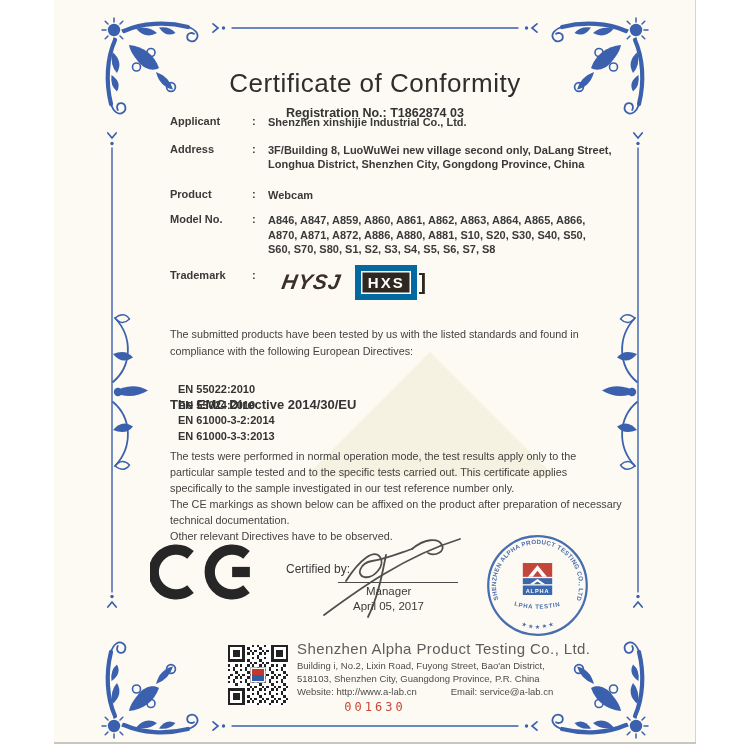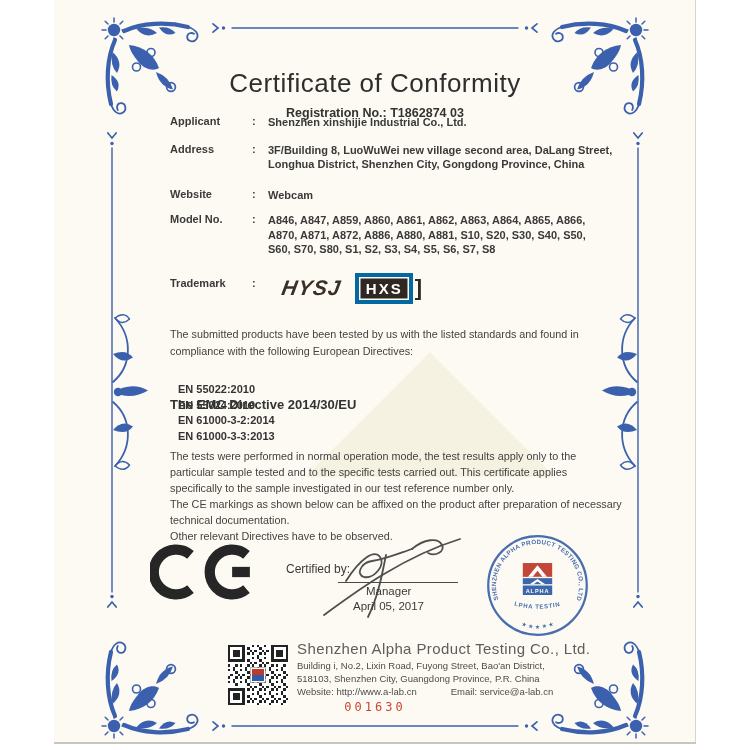--- a/index.html
+++ b/index.html
@@ -19,28 +19,28 @@
   .title{position:absolute;left:125px;top:68px;width:500px;text-align:center;
          font-size:26px;letter-spacing:.5px;color:#2e2e2e;}
   .reg{position:absolute;left:125px;top:106px;width:500px;text-align:center;
        font-size:12.5px;font-weight:bold;color:#333;}
   
   .fields{position:absolute;left:170px;top:115px;width:460px;font-size:11px;}
   .frow{display:flex;align-items:flex-start;}
   .flabel{width:82px;font-weight:bold;flex:none;}
   .fcolon{width:16px;font-weight:bold;flex:none;}
   .fval{font-weight:bold;width:360px;line-height:14.5px;}
-  .mb13{margin-bottom:13px}.mb16{margin-bottom:16px}.mb11{margin-bottom:11px}.mb8{margin-bottom:20px}
+  .mb13{margin-bottom:13px}.mb16{margin-bottom:16px}.mb11{margin-bottom:11px}.mb8{margin-bottom:12px}
   
   .tmrow{display:flex;align-items:center;gap:14px;margin-left:14px;margin-top:-4px;}
   .hysj{font-size:21px;font-weight:800;font-style:italic;letter-spacing:1px;color:#3a2f26;
         transform:skewX(-10deg);}
   .hxs-wrap{display:flex;align-items:center;}
   .hxs-box{background:#2f2721;color:#fff;font-weight:800;font-size:15px;letter-spacing:2px;
-           padding:3px 6px 3px 7px;border:4px solid #0369a1;box-shadow:inset 0 0 0 1.5px #fff;}
+           padding:3px 6px 3px 7px;border:6px solid #0369a1;box-shadow:inset 0 0 0 1.5px #fff;}
   .hxs-bracket{color:#2f2721;font-weight:800;font-size:22px;margin-left:2px;line-height:1;}
   
   .intro{position:absolute;left:170px;top:326px;width:452px;font-size:10.8px;line-height:16.5px;color:#424242;}
   .directive{position:absolute;left:170px;top:362px;font-size:13px;font-weight:bold;color:#333;margin-top:35px;}
   .standards{position:absolute;left:178px;top:382px;font-size:11px;font-weight:bold;line-height:15.5px;color:#333;}
   .disclaimers{position:absolute;left:170px;top:448px;width:452px;font-size:10.8px;line-height:16px;color:#424242;}
   .disclaimers p{margin:0;}
   
   .ce{position:absolute;left:150px;top:543px;width:112px;height:58px;}
   .sr-only{position:absolute;width:1px;height:1px;overflow:hidden;clip:rect(0 0 0 0);}
@@ -135,26 +135,26 @@
   <div class="fields">
     <div class="frow mb13">
       <div class="flabel">Applicant</div>
       <div class="fcolon">:</div>
       <div class="fval">Shenzhen xinshijie Industrial Co., Ltd.</div>
     </div>
     <div class="frow mb16">
       <div class="flabel">Address</div>
       <div class="fcolon">:</div>
       <div class="fval">
-        <div>3F/Building 8, LuoWuWei new village second area, DaLang Street,</div>
+        <div>3F/Building 8, LuoWuWei new village second only, DaLang Street,</div>
         <div>Longhua District, Shenzhen City, Gongdong Province, China</div>
       </div>
     </div>
     <div class="frow mb11">
-      <div class="flabel">Website</div>
+      <div class="flabel">Product</div>
       <div class="fcolon">:</div>
       <div class="fval">Webcam</div>
     </div>
     <div class="frow mb8">
       <div class="flabel">Model No.</div>
       <div class="fcolon">:</div>
       <div class="fval">
         <div>A846, A847, A859, A860, A861, A862, A863, A864, A865, A866,</div>
         <div>A870, A871, A872, A886, A880, A881, S10, S20, S30, S40, S50,</div>
         <div>S60, S70, S80, S1, S2, S3, S4, S5, S6, S7, S8</div>

